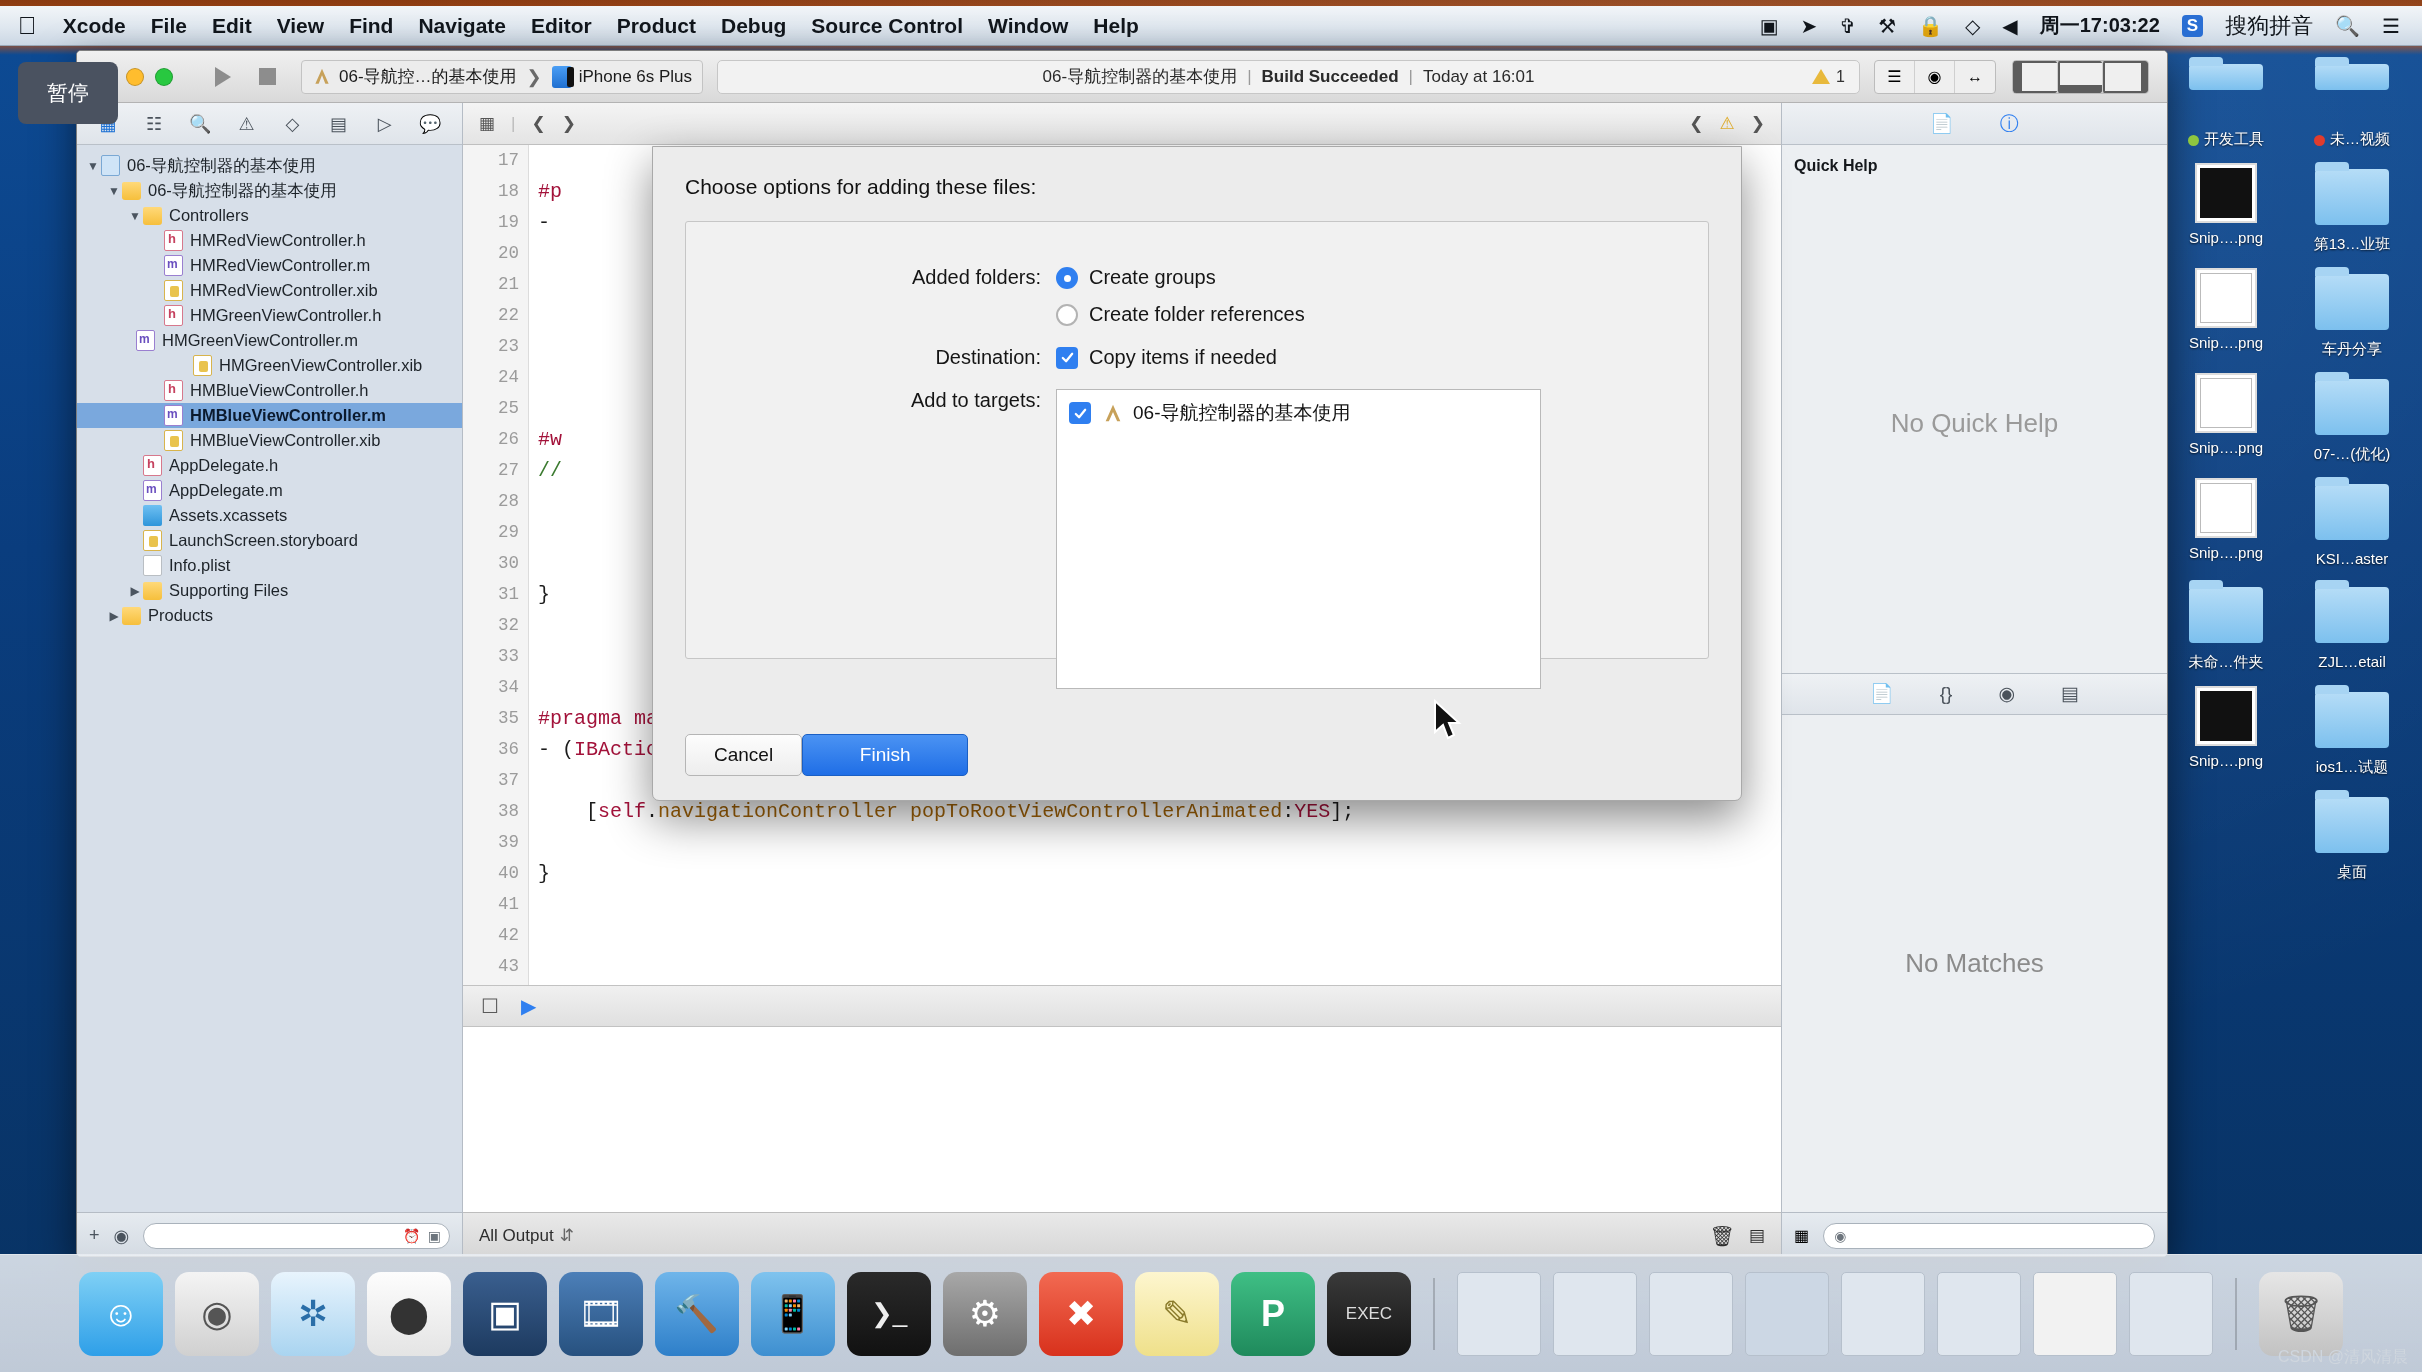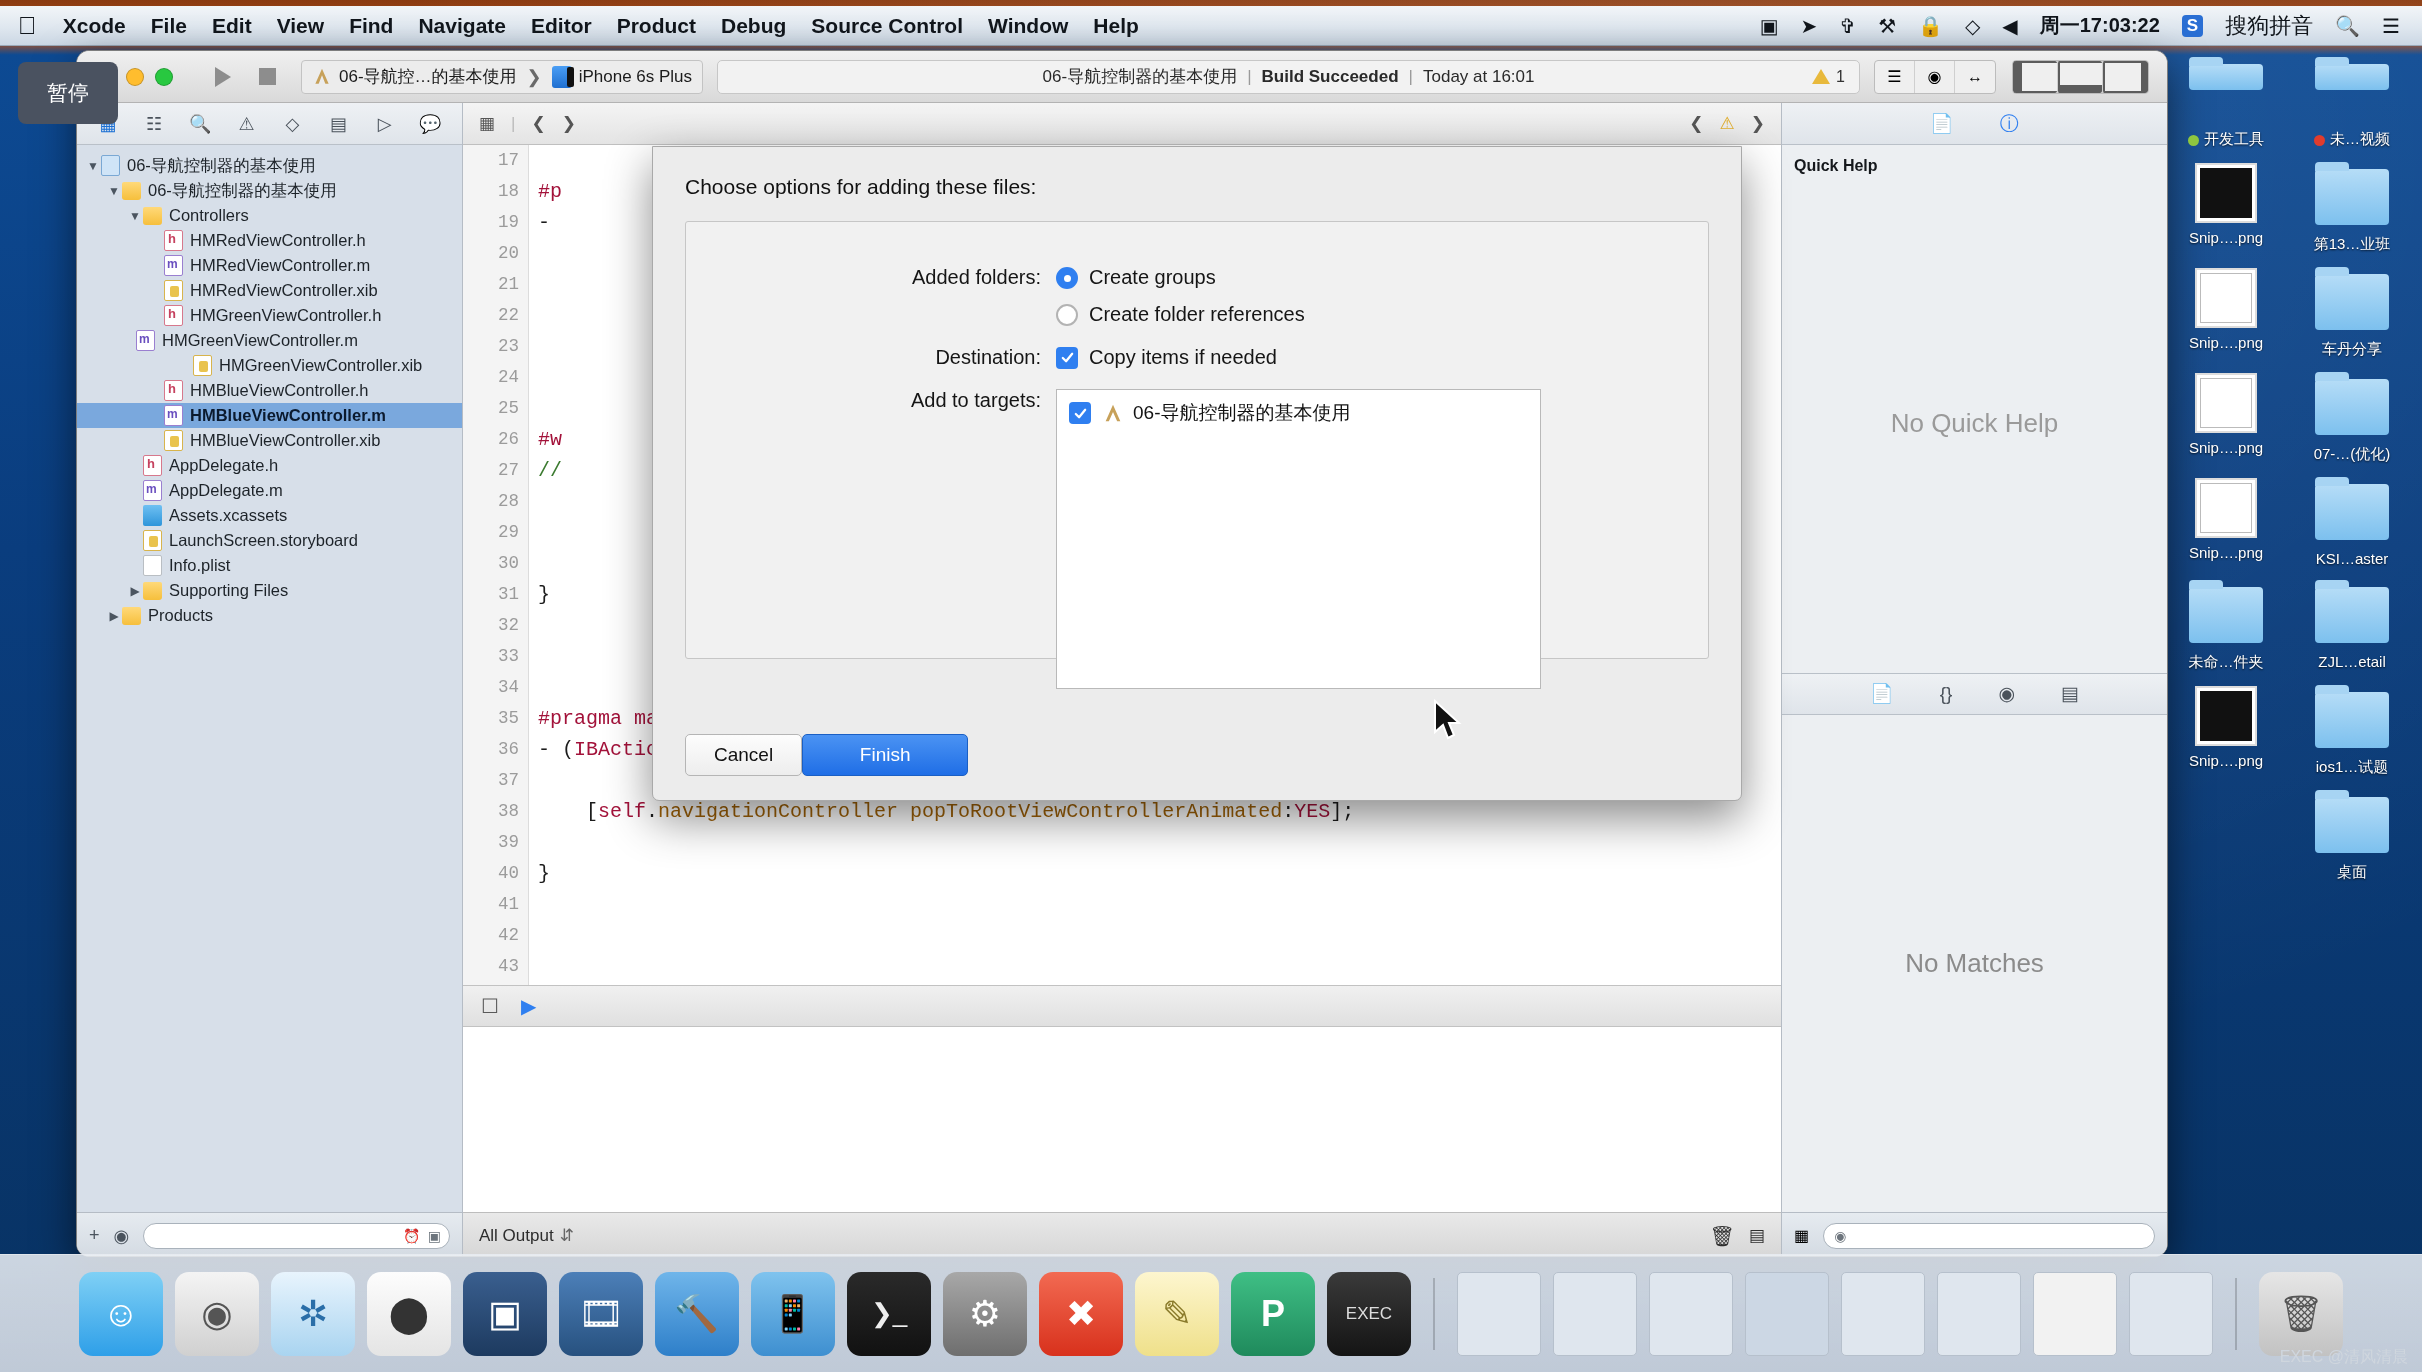--- a/index.html
+++ b/index.html
@@ -40,21 +40,21 @@
   .sogou-badge {
     display:inline-block; background:#2a6fd4; color:#fff; font-weight:bold;
     border-radius:4px; padding:1px 5px; font-size:17px;
   }
 
   
   .xcwin {
     position: absolute; left: 76px; top: 50px; width: 2092px; height: 1207px;
     background: #e8e8e8;
     border: 1px solid #7d7d7d;
-    border-radius: 13px;
+    border-radius: 5px;
     box-shadow: 0 14px 40px rgba(0,0,0,.55);
     overflow: hidden;
   }
   .xctoolbar {
     height: 52px; width: 100%;
     background: linear-gradient(180deg,#f0f0f0,#d9d9d9);
     border-bottom: 1px solid #b3b3b3;
     display: flex; align-items: center; padding: 0 12px;
   }
   .traffic { display: flex; gap: 11px; align-items: center; margin-left: 8px; margin-right: 28px; }
@@ -726,14 +726,14 @@
     <div class="dockitem" style="background:#dfe6ee;border:1px solid #b6c0cc;border-radius:5px"></div>
     <div class="dockitem" style="background:#ccd7e4;border:1px solid #b6c0cc;border-radius:5px"></div>
     <div class="dockitem" style="background:#dfe6ee;border:1px solid #b6c0cc;border-radius:5px"></div>
     <div class="dockitem" style="background:#dfe6ee;border:1px solid #b6c0cc;border-radius:5px"></div>
     <div class="dockitem" style="background:#f2f2f2;border:1px solid #b6c0cc;border-radius:5px"></div>
     <div class="dockitem" style="background:#dfe6ee;border:1px solid #b6c0cc;border-radius:5px"></div>
     <div class="docksep"></div>
     <div class="dockitem" style="background:linear-gradient(180deg,#e6e6e6,#c2c2c2);color:#555">🗑</div>
   </div>
 
-  <div class="watermark">EXEC @清风清晨</div>
+  <div class="watermark">CSDN @清风清晨</div>
 </div>
 
 </body></html>

